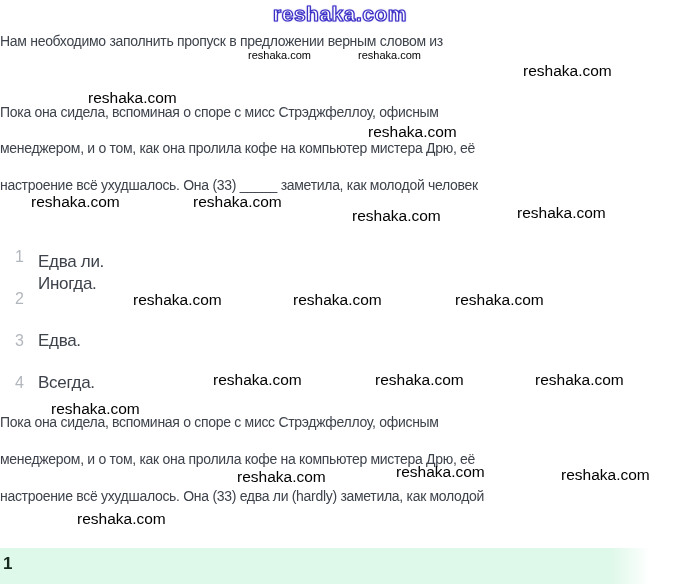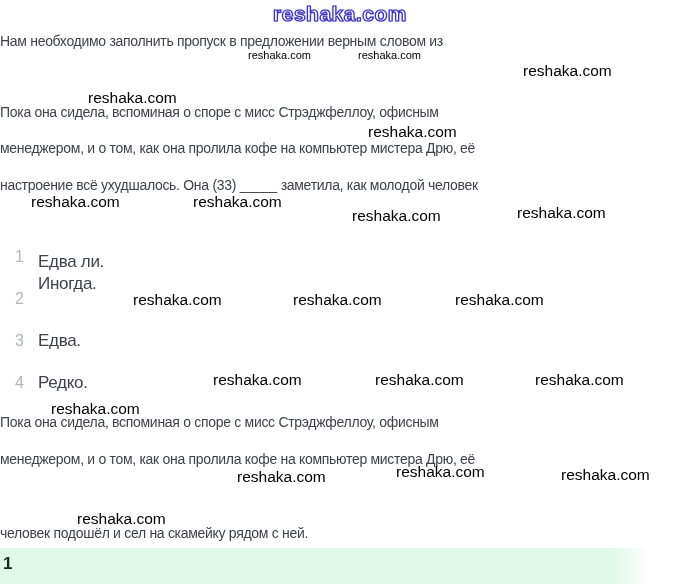--- a/index.html
+++ b/index.html
@@ -89,26 +89,26 @@
   <div>
     <span class="opt-num" style="top:290px">2</span>
     <span class="opt-label" style="top:274px">Иногда.</span>
   </div>
   <div>
     <span class="opt-num" style="top:332px">3</span>
     <span class="opt-label" style="top:331px">Едва.</span>
   </div>
   <div>
     <span class="opt-num" style="top:374px">4</span>
-    <span class="opt-label" style="top:373px">Редко.</span>
+    <span class="opt-label" style="top:373px">Всегда.</span>
   </div>
 
   <div class="line" style="top:413px">Пока она сидела, вспоминая о споре с мисс Стрэджфеллоу, офисным</div>
   <div class="line" style="top:450px">менеджером, и о том, как она пролила кофе на компьютер мистера Дрю, её</div>
-  <div class="line" style="top:524px">человек подошёл и сел на скамейку рядом с ней.</div>
+  <div class="line" style="top:487px">настроение всё ухудшалось. Она (33) едва ли (hardly) заметила, как молодой</div>
 
   <span class="wm wm-sm" style="left:248px; top:49px">reshaka.com</span>
   <span class="wm wm-sm" style="left:358px; top:49px">reshaka.com</span>
   <span class="wm" style="left:523px; top:62px">reshaka.com</span>
   <span class="wm" style="left:88px;  top:89px">reshaka.com</span>
   <span class="wm" style="left:368px; top:123px">reshaka.com</span>
   <span class="wm" style="left:31px;  top:193px">reshaka.com</span>
   <span class="wm" style="left:193px; top:193px">reshaka.com</span>
   <span class="wm" style="left:352px; top:207px">reshaka.com</span>
   <span class="wm" style="left:517px; top:204px">reshaka.com</span>

